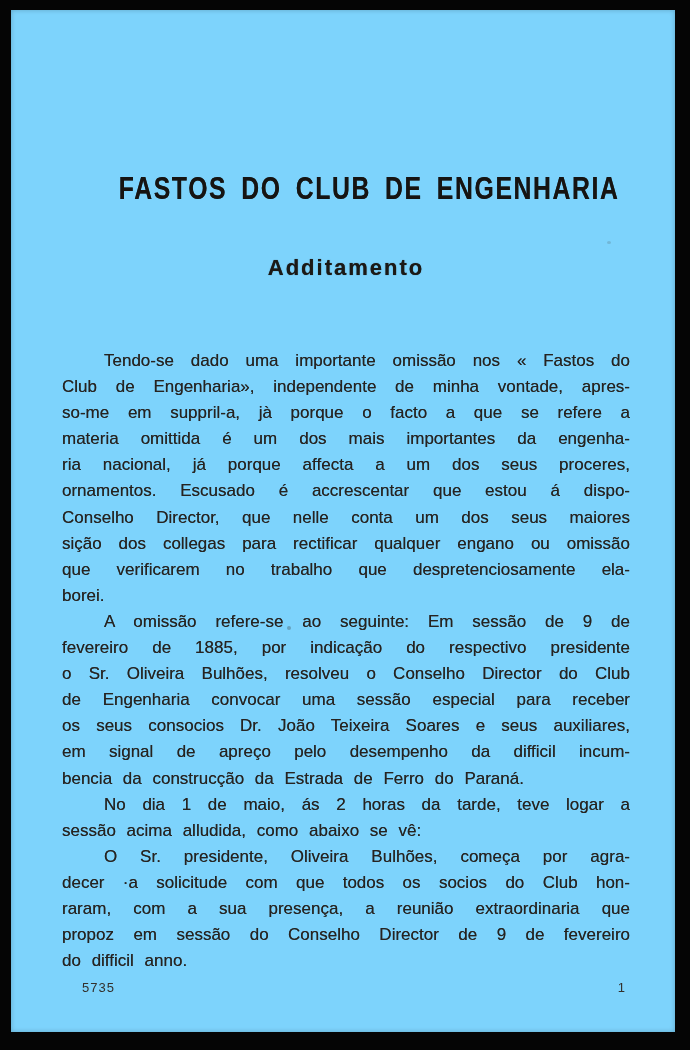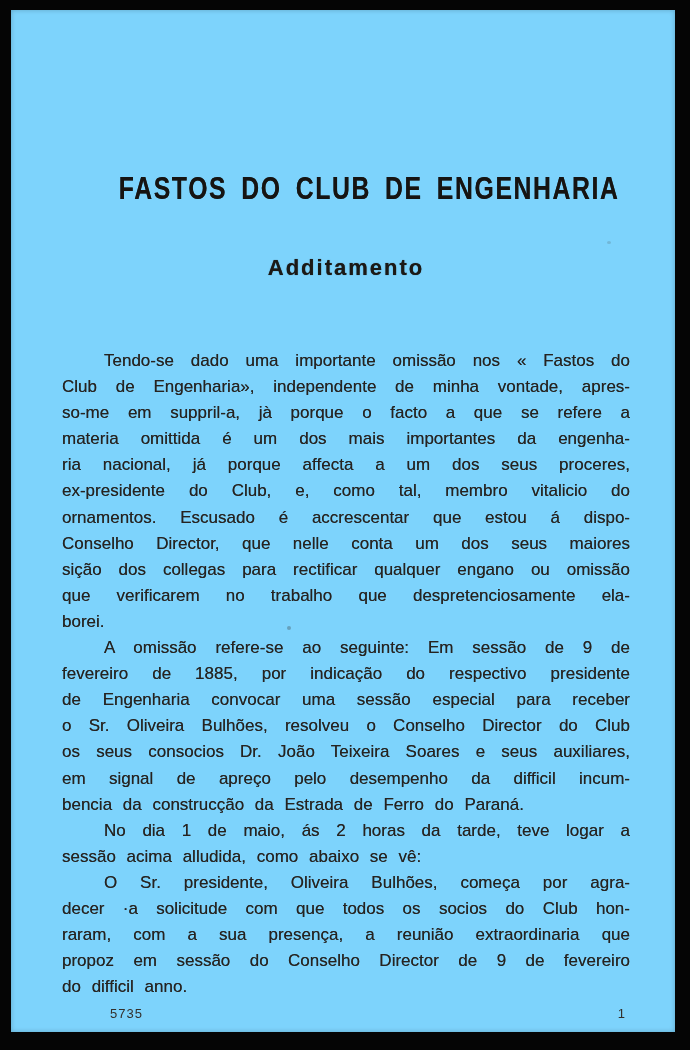--- a/index.html
+++ b/index.html
@@ -77,21 +77,21 @@
   }
   .ln.indent { text-indent: 42px; }
   .footer {
     margin-top: 6px;
     display: flex;
     justify-content: space-between;
     font-size: 13px;
     line-height: 16px;
     color: #33302c;
   }
-  .footer .sig { margin-left: 48px; letter-spacing: 1px; }
+  .footer .sig { margin-left: 20px; letter-spacing: 1px; }
   .footer .pg { margin-right: 5px; }
   .speck {
     position: absolute;
     border-radius: 50%;
   }
   .speck-1 { left: 596px; top: 231px; width: 4px; height: 3px; background: rgba(60,55,50,0.18); }
   .speck-2 { left: 276px; top: 616px; width: 4px; height: 4px; background: rgba(50,46,40,0.30); }
 </style>
 </head>
 <body>
@@ -106,31 +106,30 @@
 
       <h2 class="doc-subtitle">Additamento</h2>
 
       <div class="bodytext">
 
         <div class="ln j indent">Tendo-se dado uma importante omissão nos « Fastos do</div>
         <div class="ln j">Club de Engenharia», independente de minha vontade, apres-</div>
         <div class="ln j">so-me em suppril-a, jà porque o facto a que se refere a</div>
         <div class="ln j">materia omittida é um dos mais importantes da engenha-</div>
         <div class="ln j">ria nacional, já porque affecta a um dos seus proceres,</div>
-        <div class="ln j">ex-presidente do Club, e, como tal, membro vitalicio do</div>
         <div class="ln j">ornamentos. Escusado é accrescentar que estou á dispo-</div>
         <div class="ln j">Conselho Director, que nelle conta um dos seus maiores</div>
         <div class="ln j">sição dos collegas para rectificar qualquer engano ou omissão</div>
         <div class="ln j">que verificarem no trabalho que despretenciosamente ela-</div>
         <div class="ln last">borei.</div>
 
         <div class="ln j indent">A omissão refere-se ao seguinte: Em sessão de 9 de</div>
         <div class="ln j">fevereiro de 1885, por indicação do respectivo presidente</div>
+        <div class="ln j">o Sr. Oliveira Bulhões, resolveu o Conselho Director do Club</div>
         <div class="ln j">de Engenharia convocar uma sessão especial para receber</div>
-        <div class="ln j">o Sr. Oliveira Bulhões, resolveu o Conselho Director do Club</div>
         <div class="ln j">os seus consocios Dr. João Teixeira Soares e seus auxiliares,</div>
         <div class="ln j">em signal de apreço pelo desempenho da difficil incum-</div>
         <div class="ln last">bencia da construcção da Estrada de Ferro do Paraná.</div>
 
         <div class="ln j indent">No dia 1 de maio, ás 2 horas da tarde, teve logar a</div>
         <div class="ln last">sessão acima alludida, como abaixo se vê:</div>
 
         <div class="ln j indent">O Sr. presidente, Oliveira Bulhões, começa por agra-</div>
         <div class="ln j">decer ·a solicitude com que todos os socios do Club hon-</div>
         <div class="ln j">raram, com a sua presença, a reunião extraordinaria que</div>

